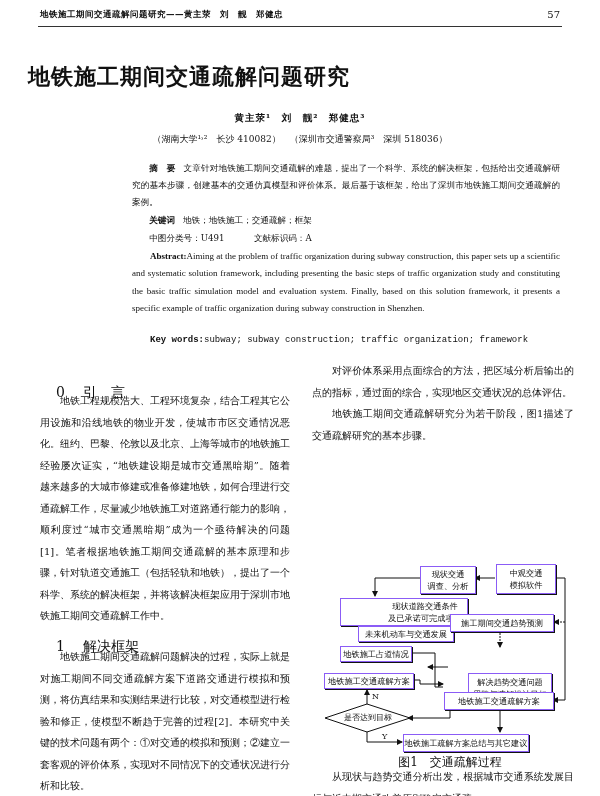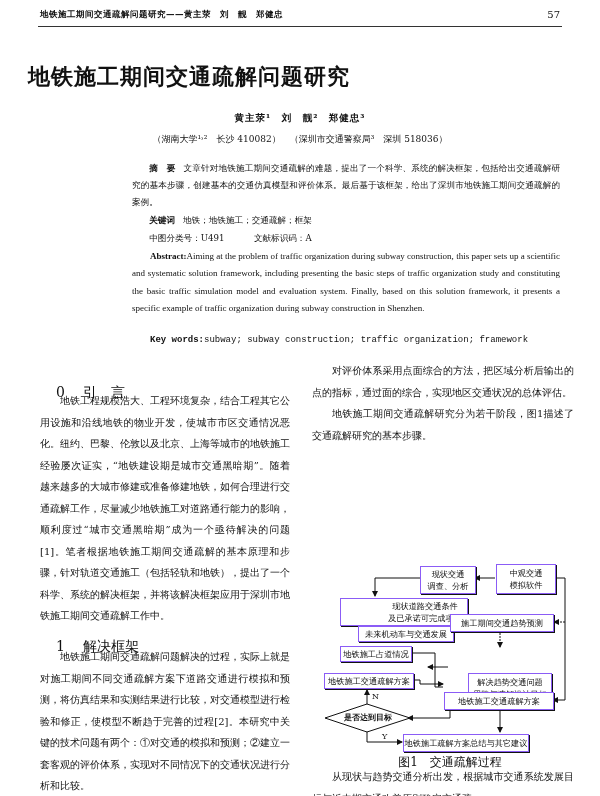--- a/index.html
+++ b/index.html
@@ -138,21 +138,21 @@
   <div class="box" style="left:148px; top:87px; width:82px; height:28px;margin-top:24px;">
       <span style="white-space:pre-line">解决趋势交通问题
 思路与疏解设计目标</span>
     </div>
   <div class="box" style="left:4px; top:111px; width:88px; height:14px;">
       <span>地铁施工交通疏解方案</span>
     </div>
   <div class="box" style="left:124px; top:130px; width:108px; height:16px;">
       <span>地铁施工交通疏解方案</span>
     </div>
-  <div style="position:absolute; left:18px; top:150px; width:60px; text-align:center; font-size:8px;font-weight:bold;">是否达到目标</div>
+  <div style="position:absolute; left:18px; top:150px; width:60px; text-align:center; font-size:8px;">是否达到目标</div>
   <div style="position:absolute; left:52px; top:130px; font-size:8px;">N</div>
   <div style="position:absolute; left:62px; top:170px; font-size:8px;">Y</div>
   <div class="box" style="left:83px; top:172px; width:124px; height:16px;">
       <span>地铁施工疏解方案总结与其它建议</span>
     </div>
 </div>
 <div class="caption">图1　交通疏解过程</div>
 
 <div class="col" style="left:312px; top:766px; width:262px;">
   <p>从现状与趋势交通分析出发，根据城市交通系统发展目标与近中期交通改善原则确定交通疏</p>

